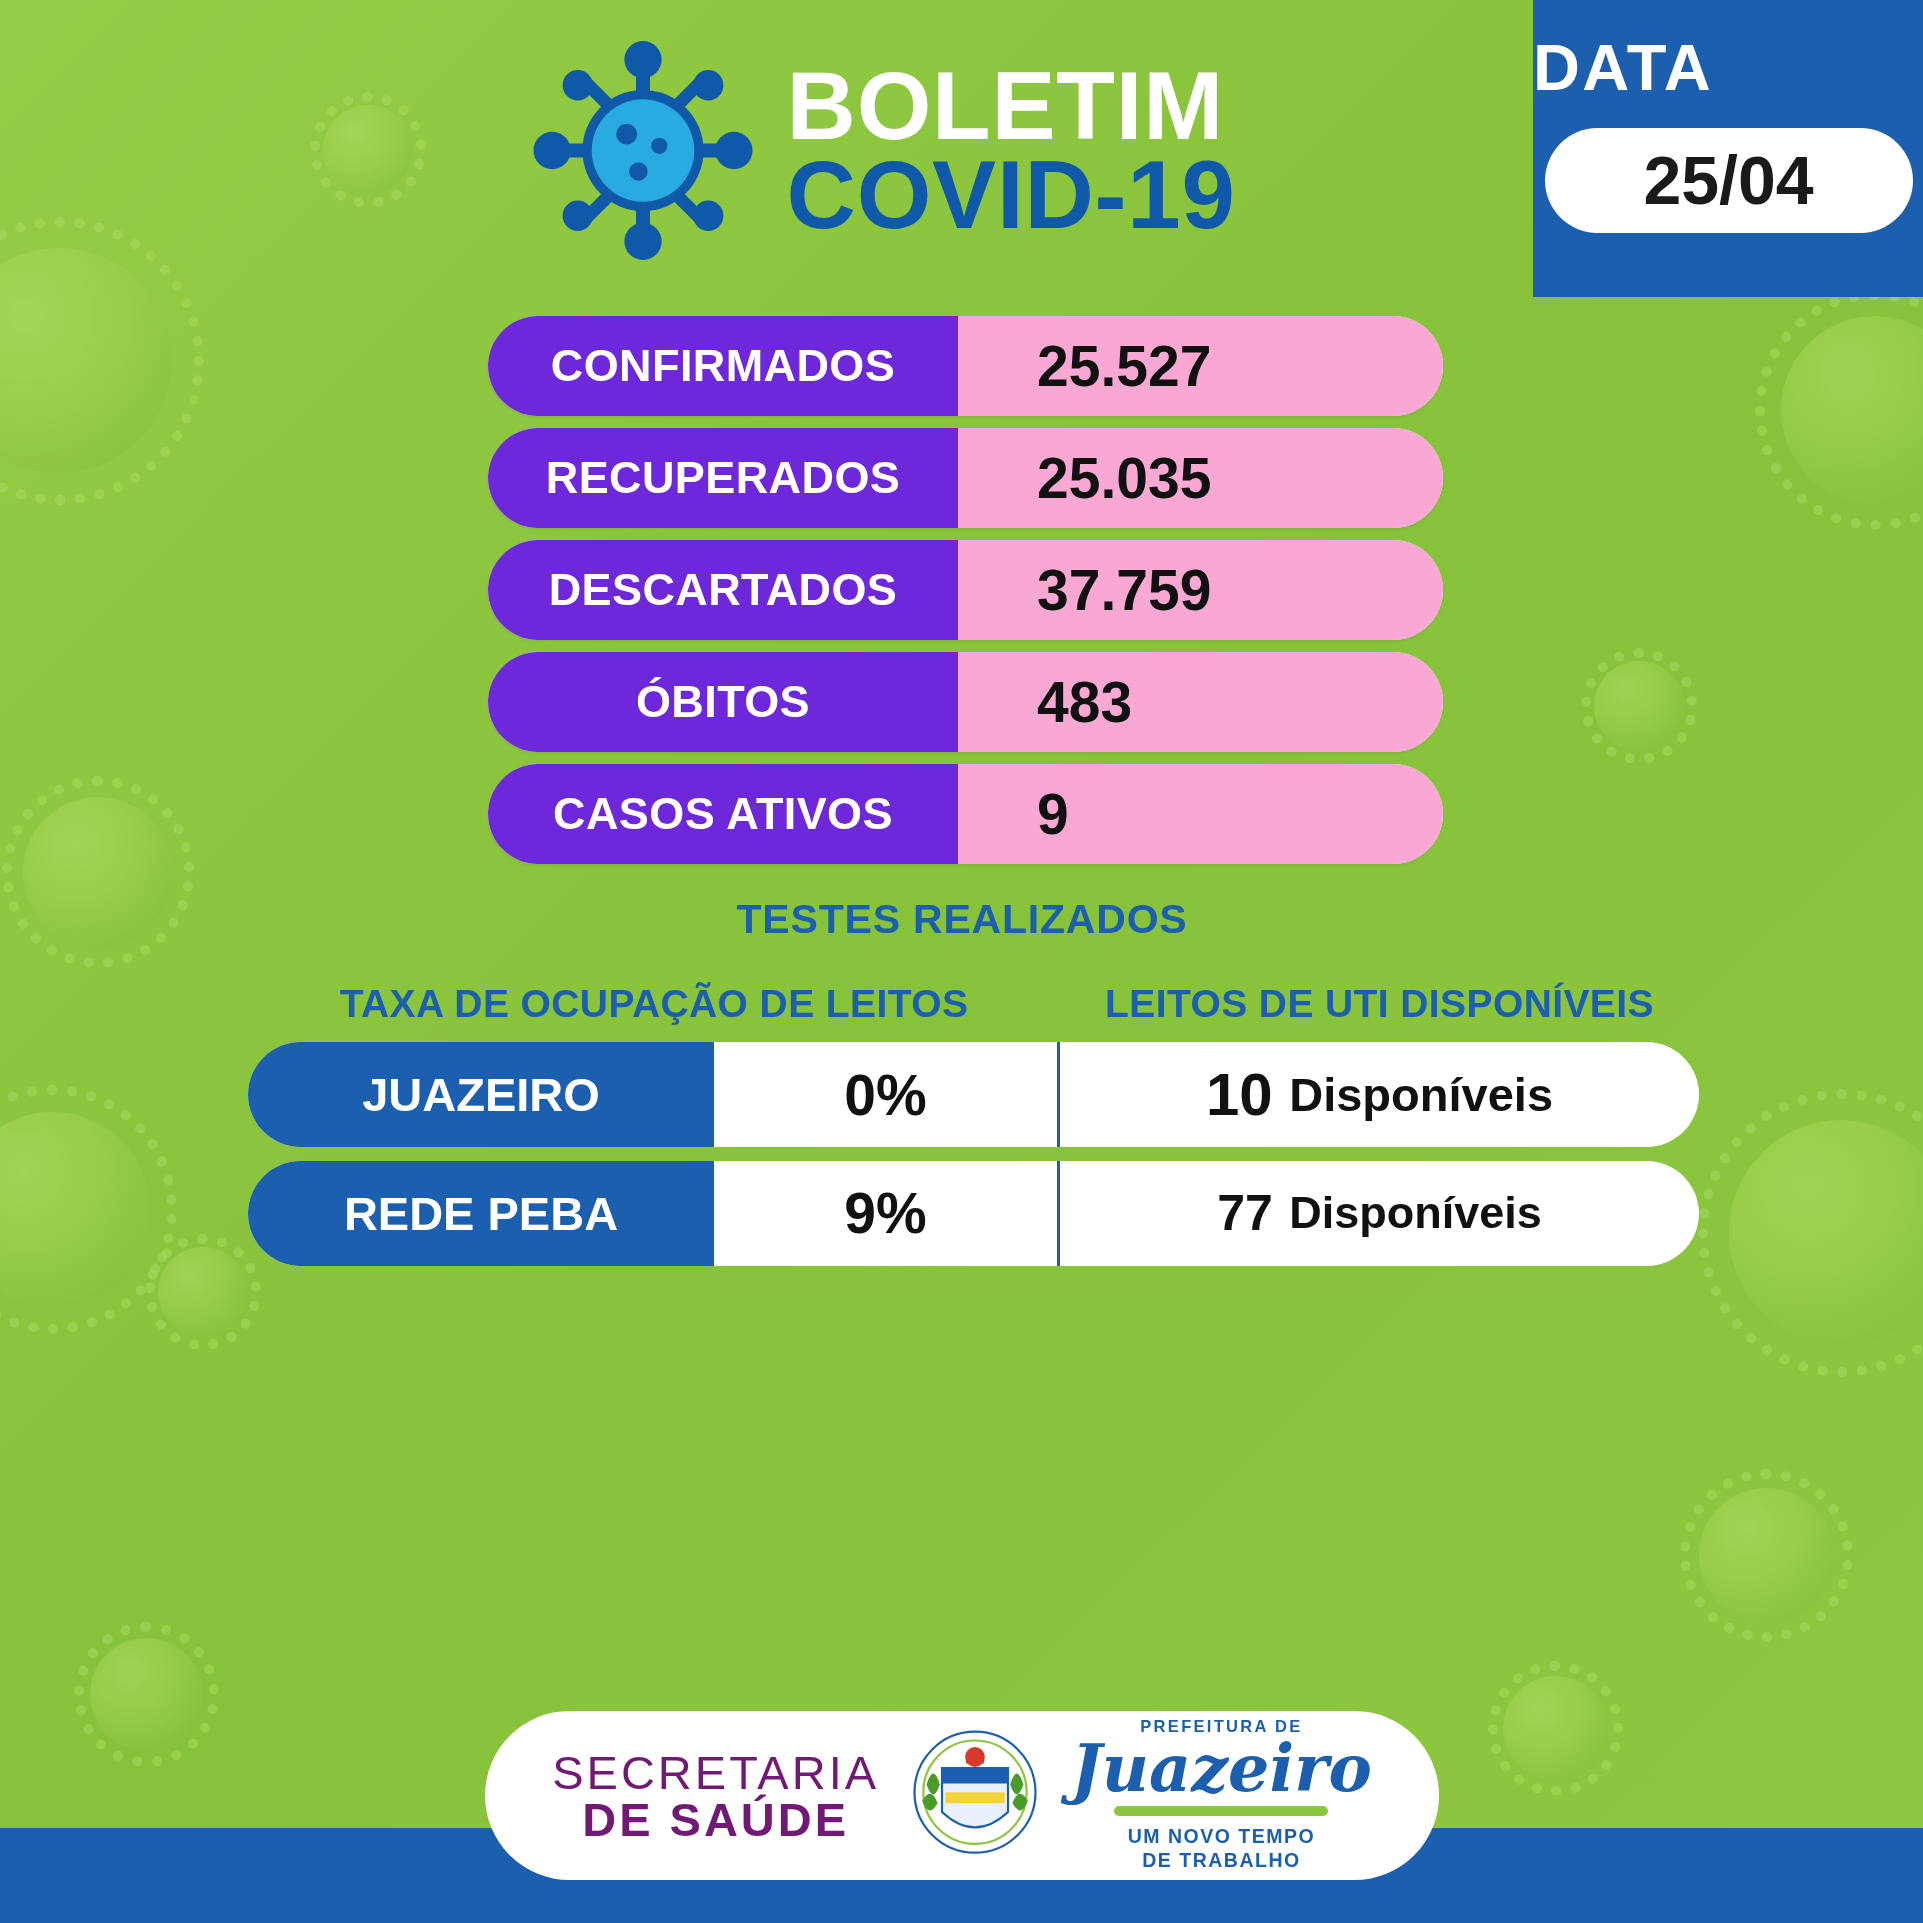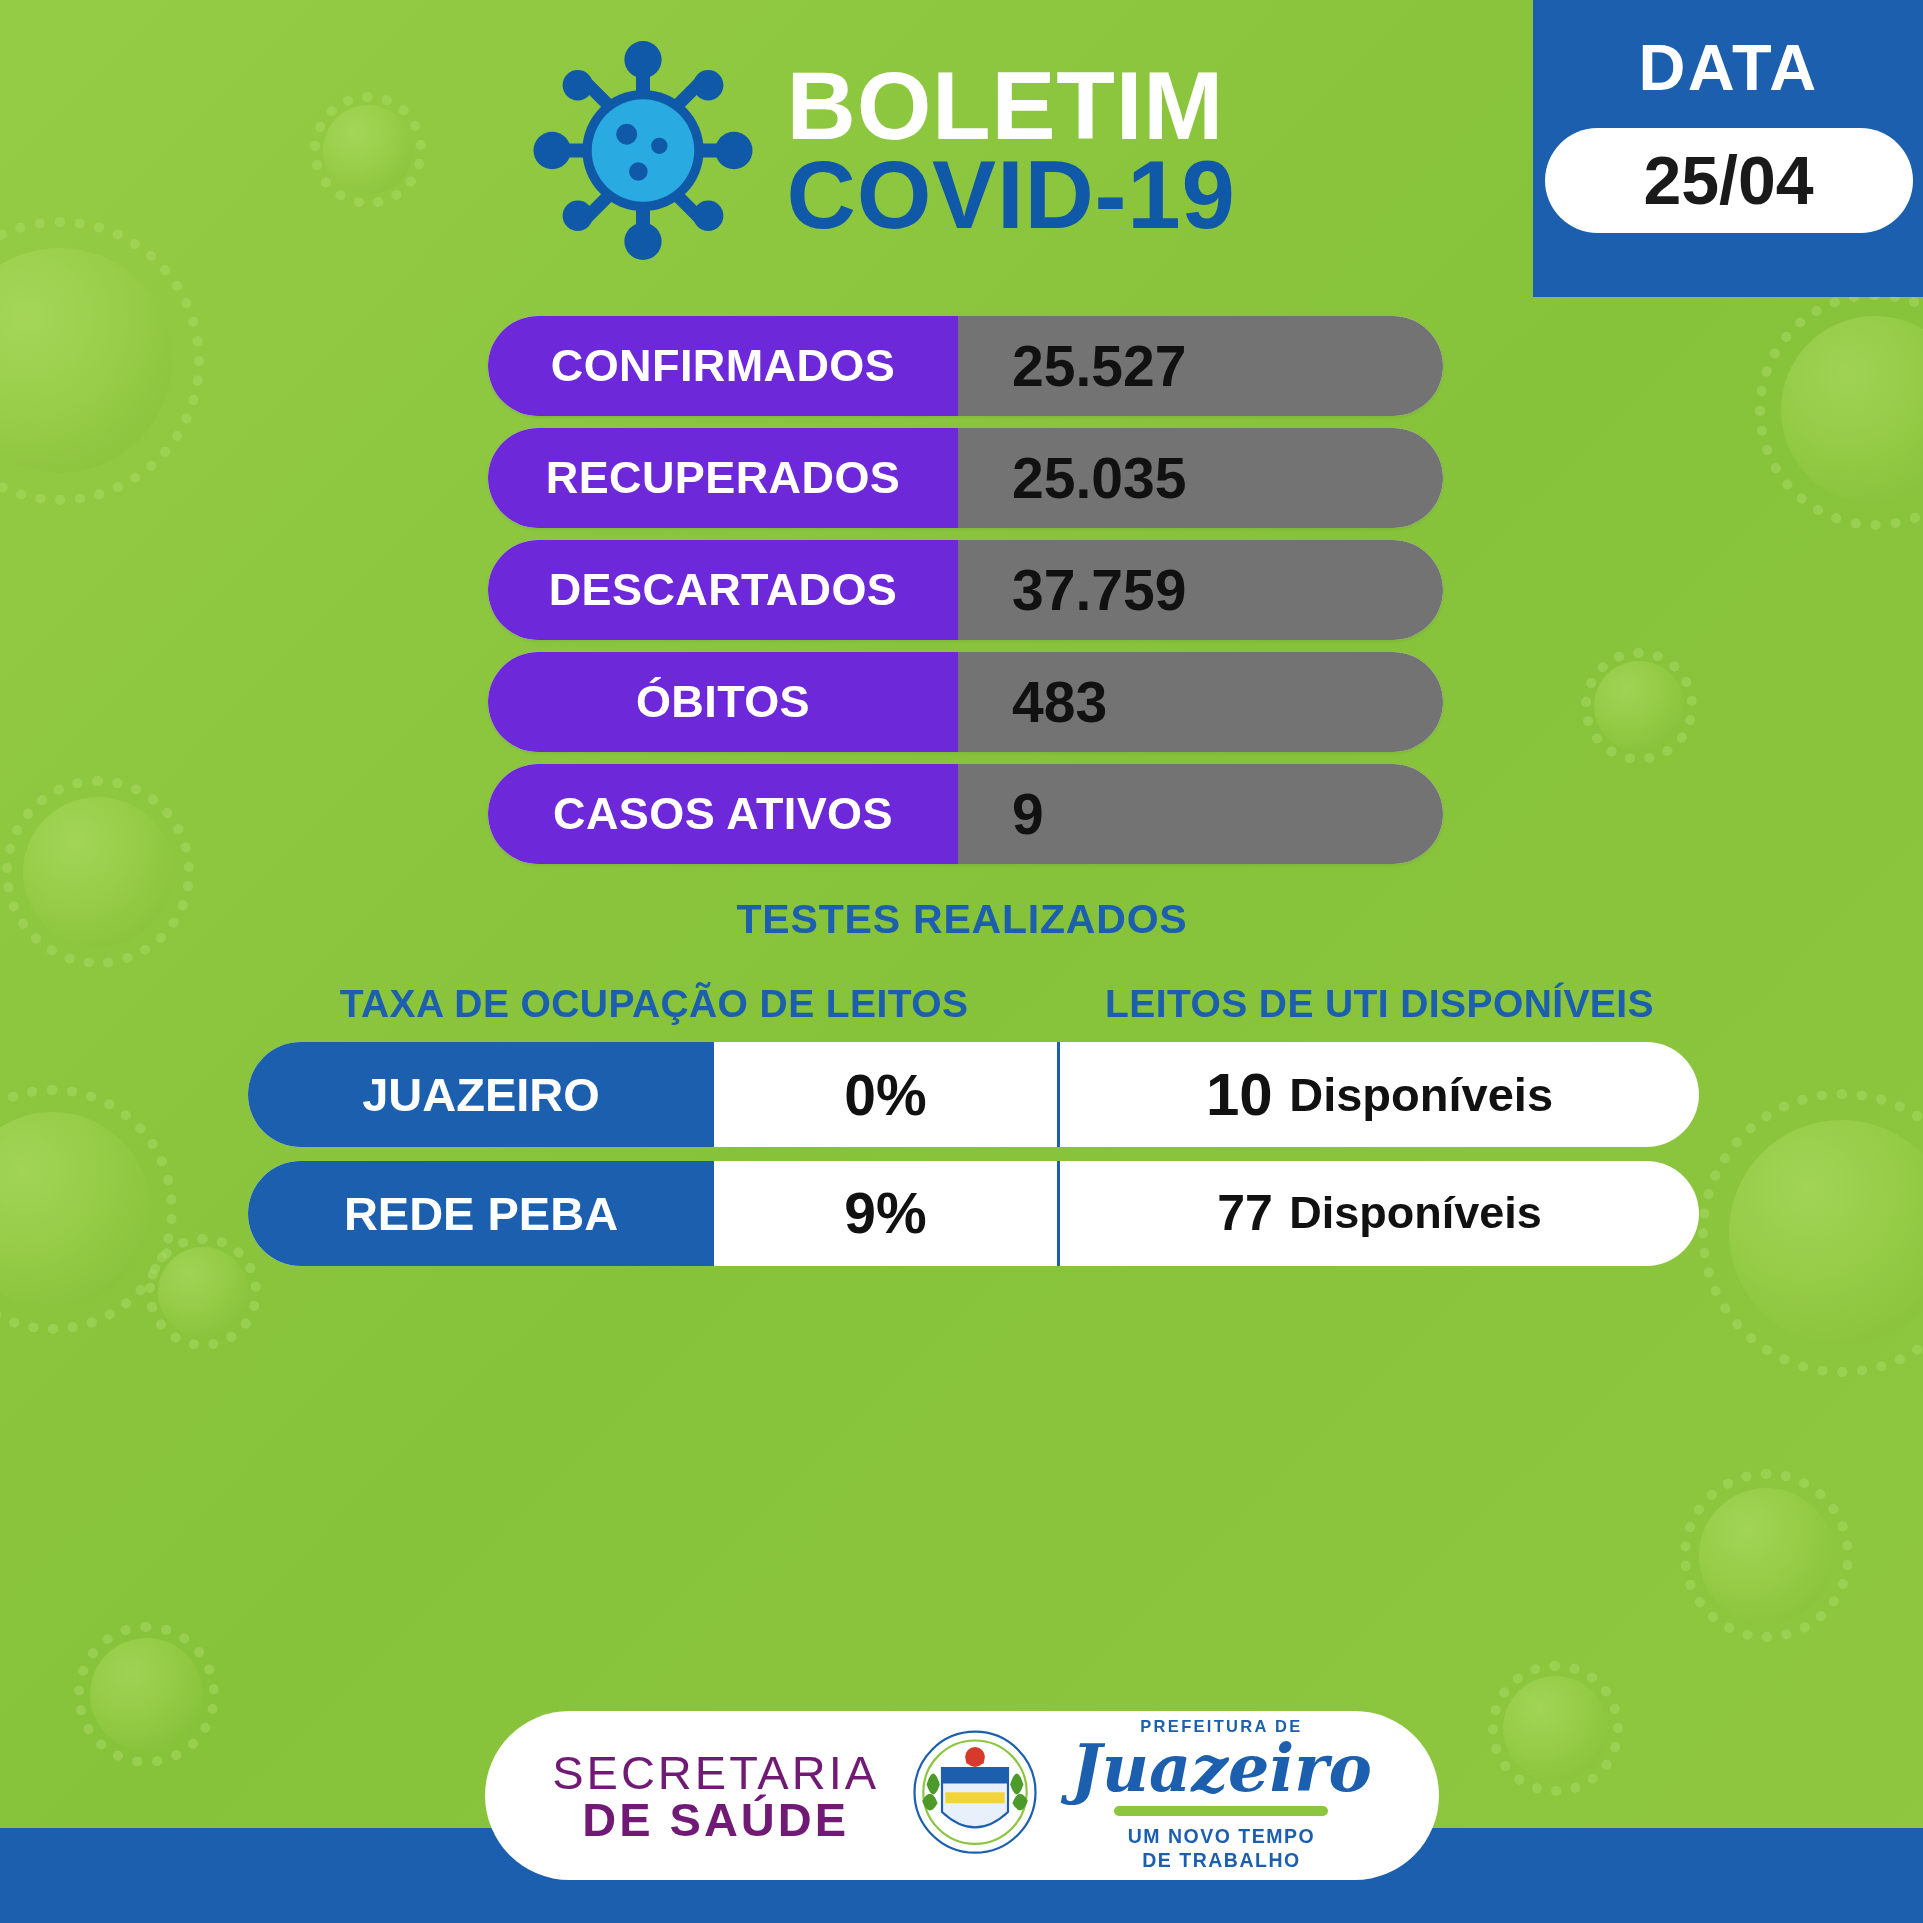--- a/index.html
+++ b/index.html
@@ -73,21 +73,21 @@
     letter-spacing: 0.8px;
   }
 
   .date-box {
     position: absolute;
     right: 0; top: 0;
     width: 391px;
     background: #1b5fae;
     border-radius: 0 0 0 0;
     padding: 30px 0 0 0;
-    text-align: center;
+    text-align: left;
     height: 297px;
   }
   .date-label {
     color: #ffffff;
     font-size: 65px;
     font-weight: 800;
     letter-spacing: 2.3px;
   }
   .date-pill {
     margin: 22.5px auto 0 auto;
@@ -116,26 +116,26 @@
     flex: 0 0 470px;
     background: #6d28d9;
     color: #ffffff;
     font-size: 45px;
     font-weight: 800;
     display: flex; align-items: center; justify-content: center;
     letter-spacing: 0.4px;
   }
   .row .value {
     flex: 1;
-    background: #737373;
+    background: #f9a8d4;
     color: #111111;
     font-size: 57px;
     font-weight: 800;
     display: flex; align-items: center;
-    padding-left: 54px;
+    padding-left: 79px;
   }
 
   .section-title {
     text-align: center;
     color: #1b5fae;
     font-size: 41px;
     font-weight: 800;
     letter-spacing: 0.8px;
     margin: 19.5px 0 16.5px 0;
   }

